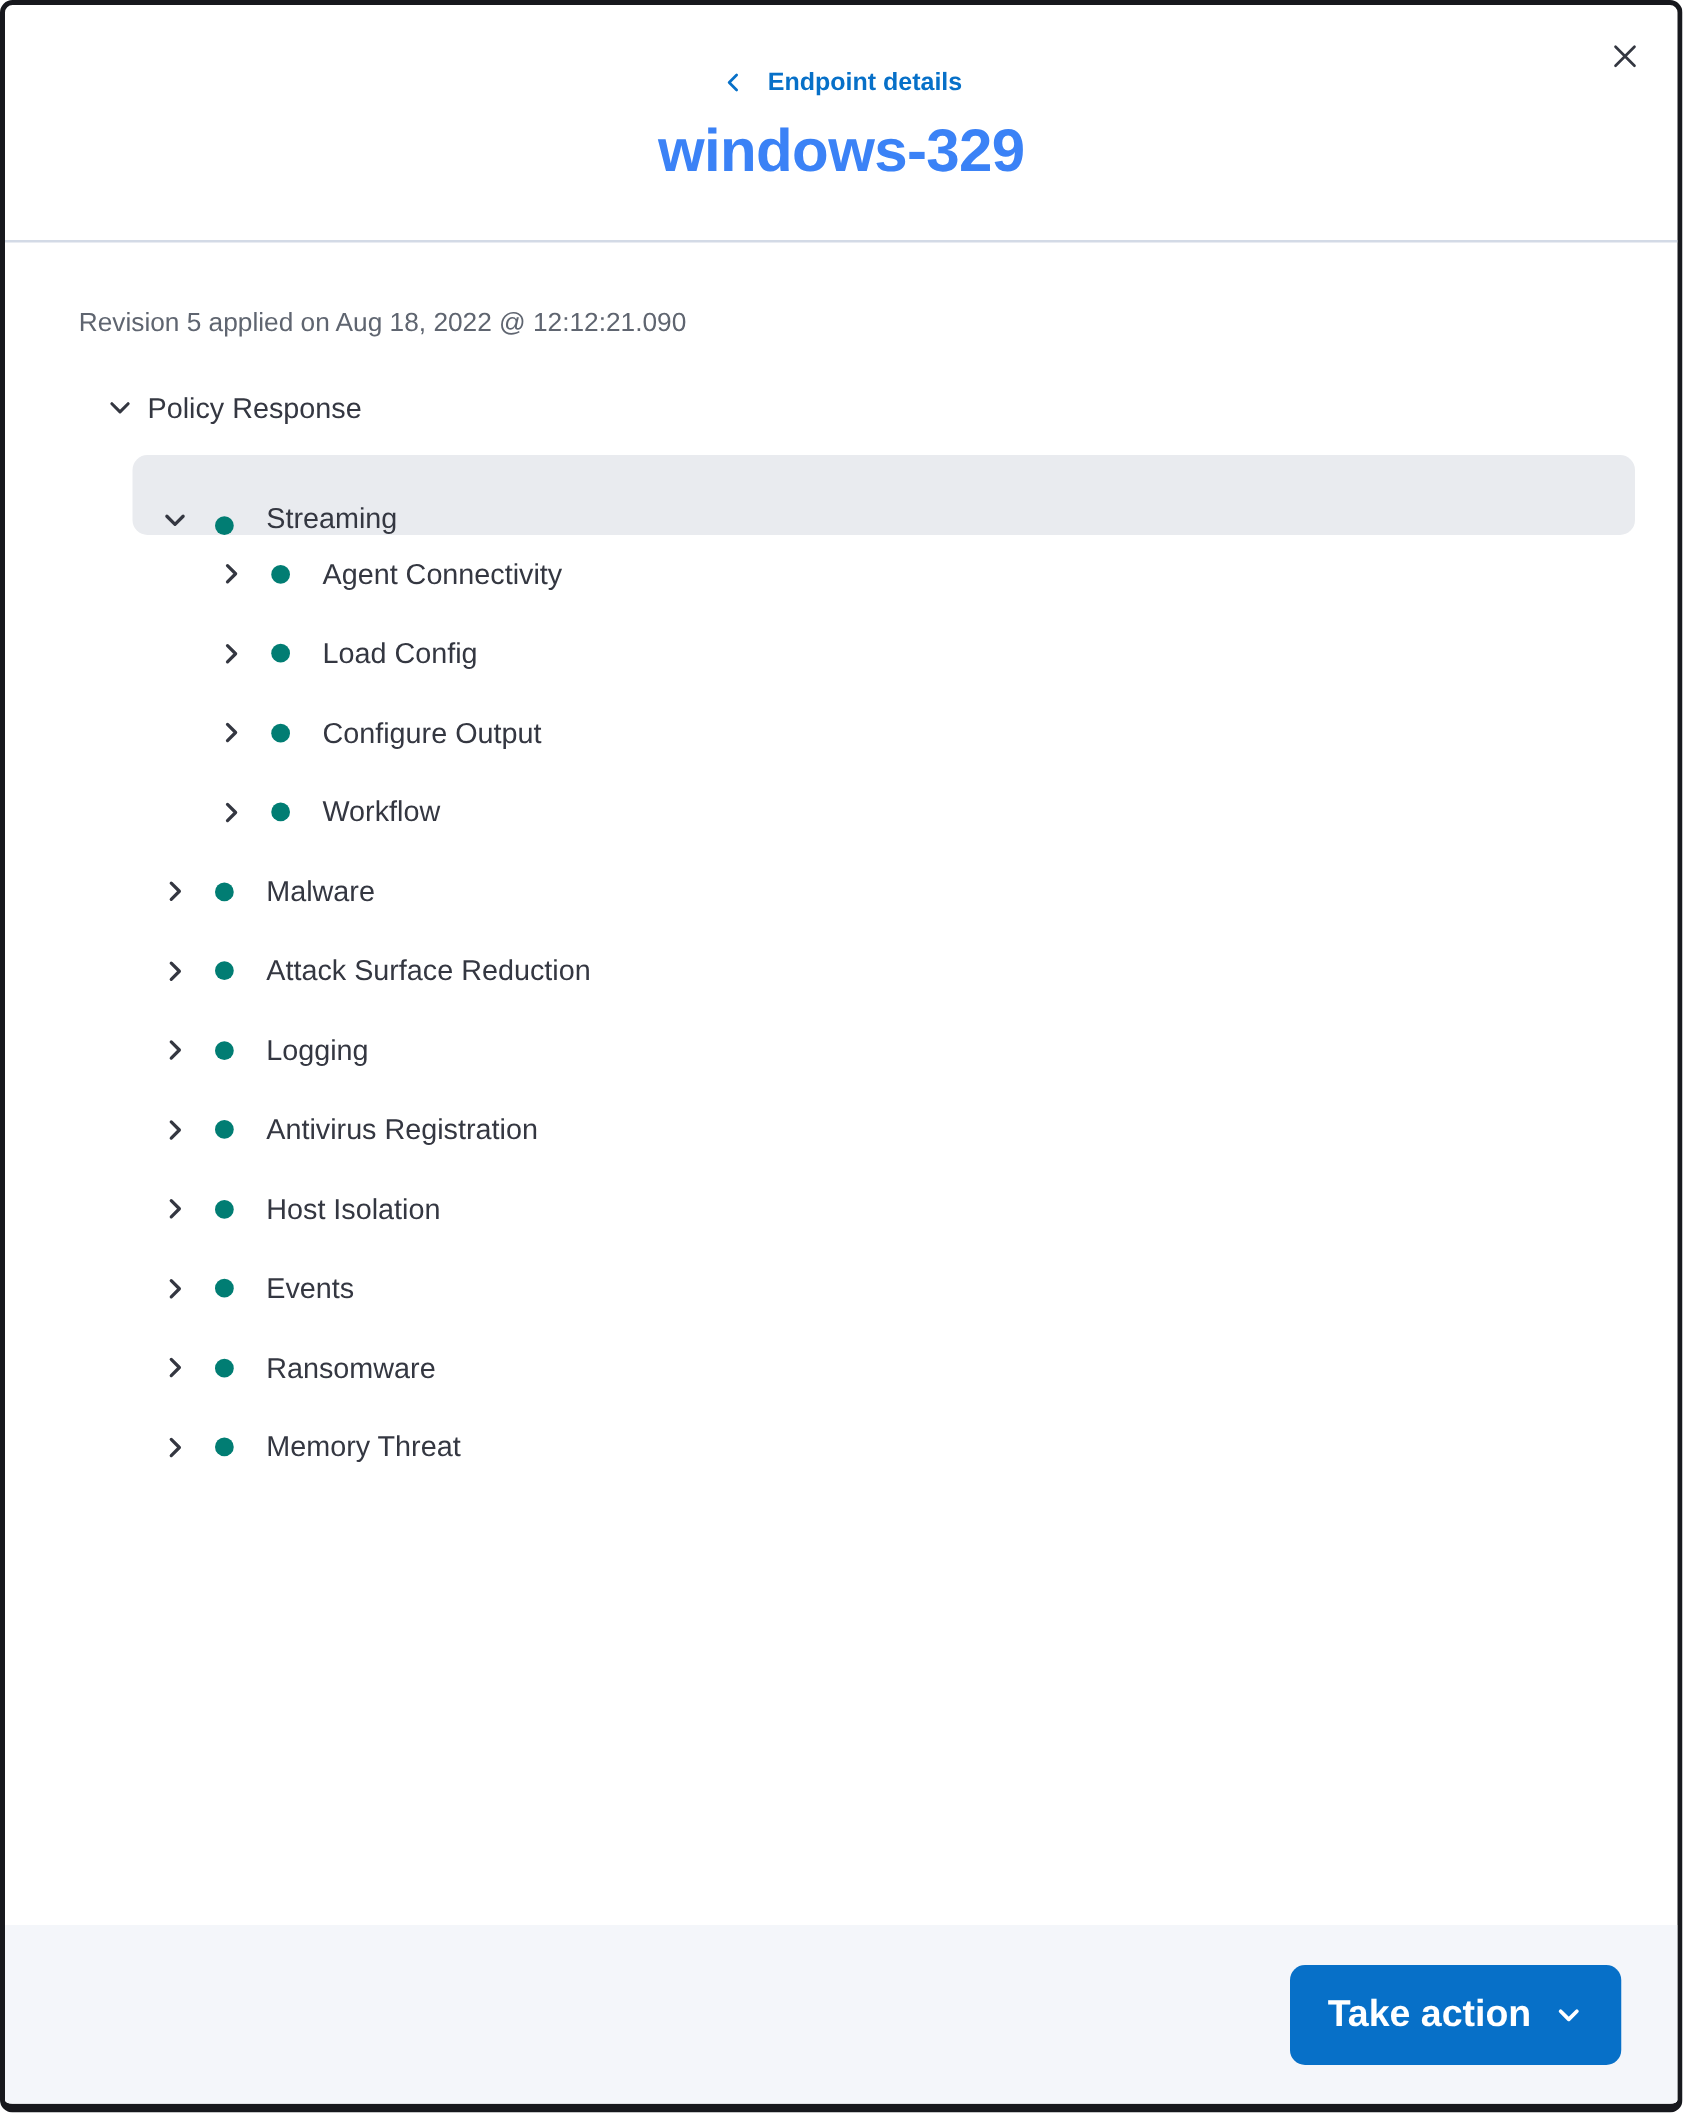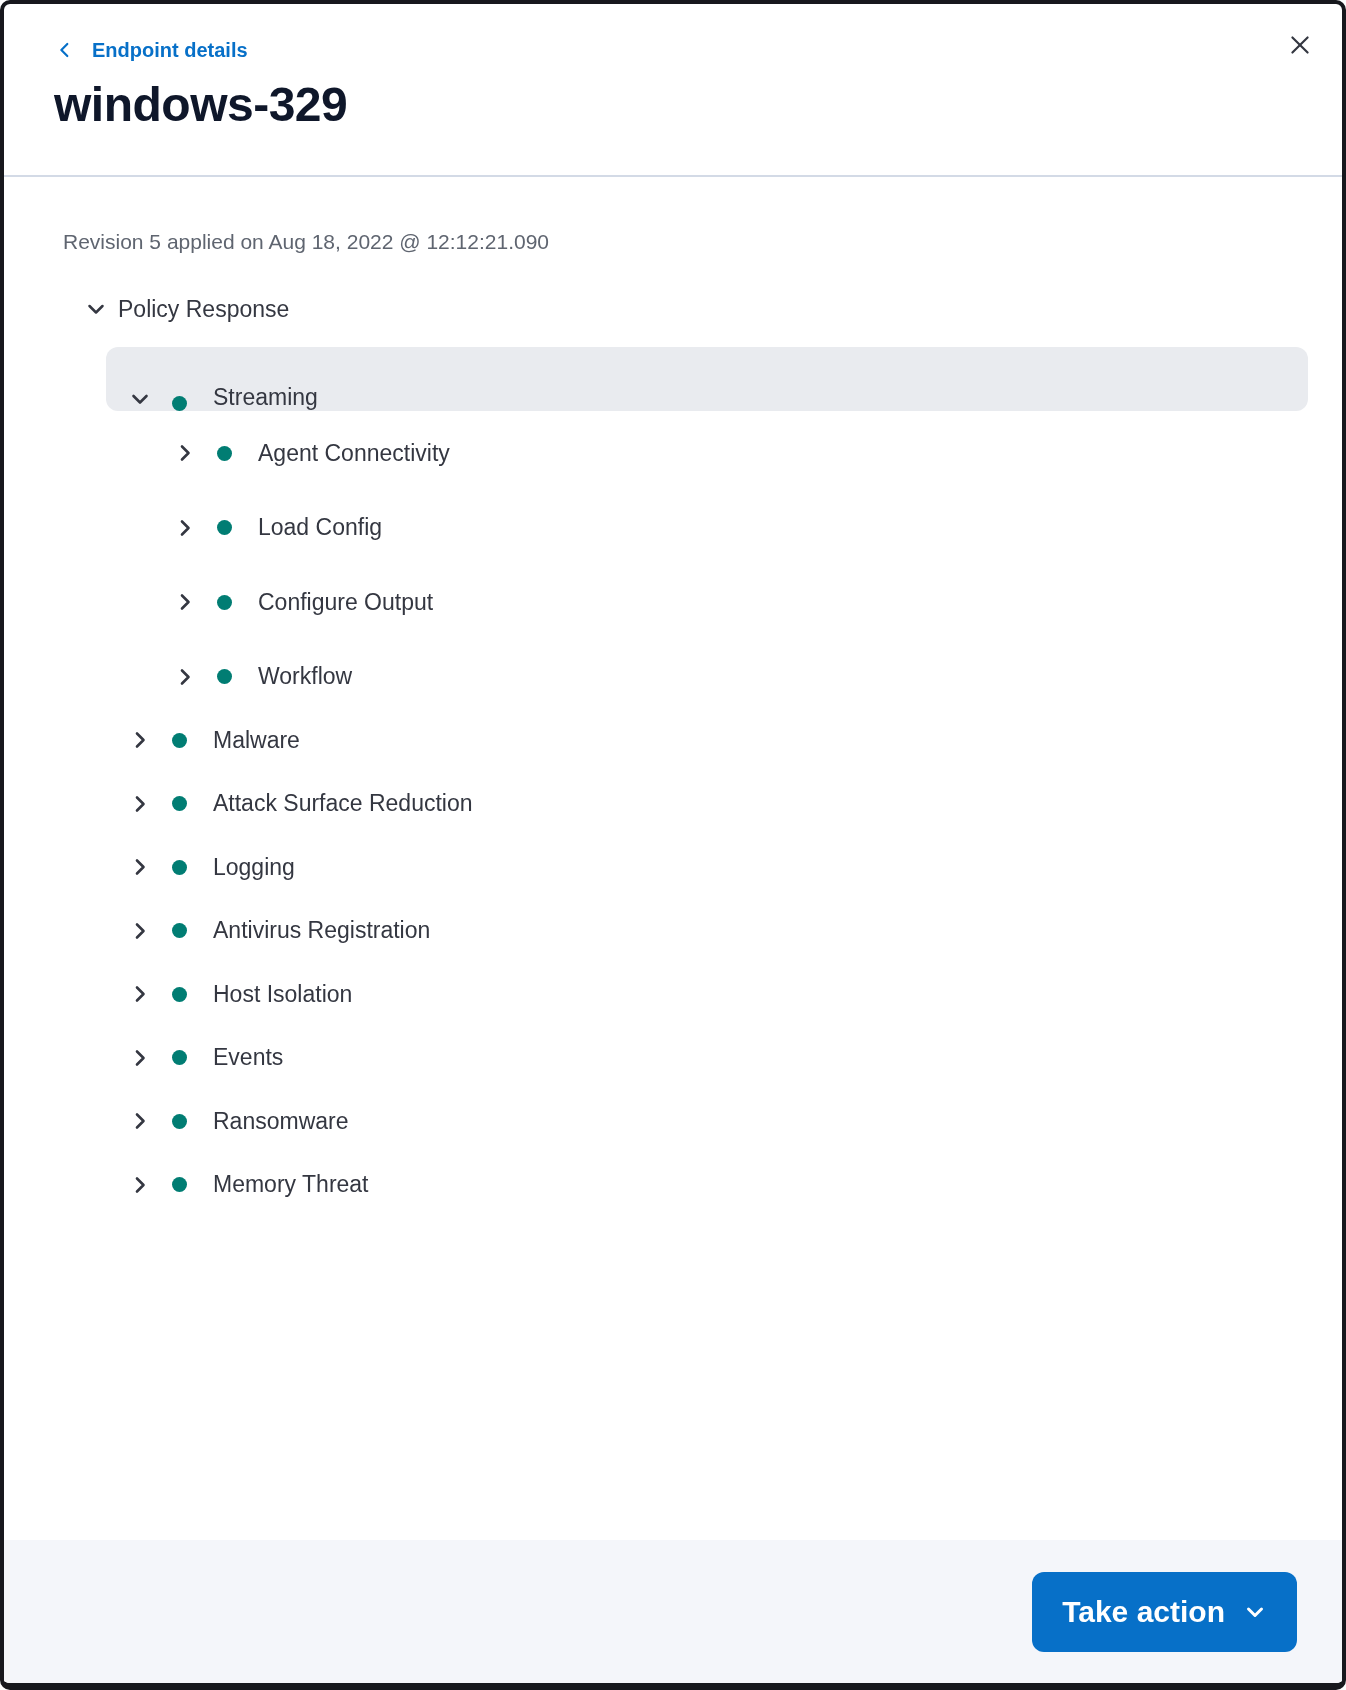--- a/index.html
+++ b/index.html
@@ -14,42 +14,43 @@
     border-radius: 10px;
     display: flex;
     flex-direction: column;
     overflow: hidden;
     font-family: "Liberation Sans", "DejaVu Sans", sans-serif;
     position: relative;
   }
 
   
   .flyout-header {
-    padding: 32px 50px 0 50px;
+    padding: 48px 50px 0 50px;
     position: relative;
     flex: 0 0 auto;
+    text-align: center;
   }
   .back-link {
     display: inline-flex;
     align-items: center;
     gap: 16px;
     color: var(--primary, #0770c8);
     font-size: 20px;
     font-weight: 700;
     height: 28px;
     cursor: pointer;
     text-decoration: none;
   }
   .back-link svg { display: block; }
   .flyout-title {
     margin: 14px 0 0 0;
     font-size: 48px;
     line-height: 52px;
     font-weight: 700;
-    color: #0f172a;
+    color: #3b82f6;
     letter-spacing: -0.5px;
   }
   .close-btn {
     position: absolute;
     top: 20px;
     right: 20px;
     width: 44px;
     height: 44px;
     border: none;
     background: transparent;
@@ -98,21 +99,21 @@
     height: 63.5px;
     width: 1202px;
     margin-left: 45px;
     display: flex;
     align-items: center;
     cursor: pointer;
     color: #343741;
     font-size: 23px;
   }
   .tree-row.lvl1 { padding-left: 22px; }
-  .tree-row.lvl2 { padding-left: 67px; margin-top: 11px; }
+  .tree-row.lvl2 { padding-left: 67px; }
   .tree-row.selected {
     background: var(--highlight, #e9ebef);
     border-radius: 12px;
     align-items: flex-end;
   }
   .row-chevron {
     width: 24px;
     height: 24px;
     display: flex;
     align-items: center;

